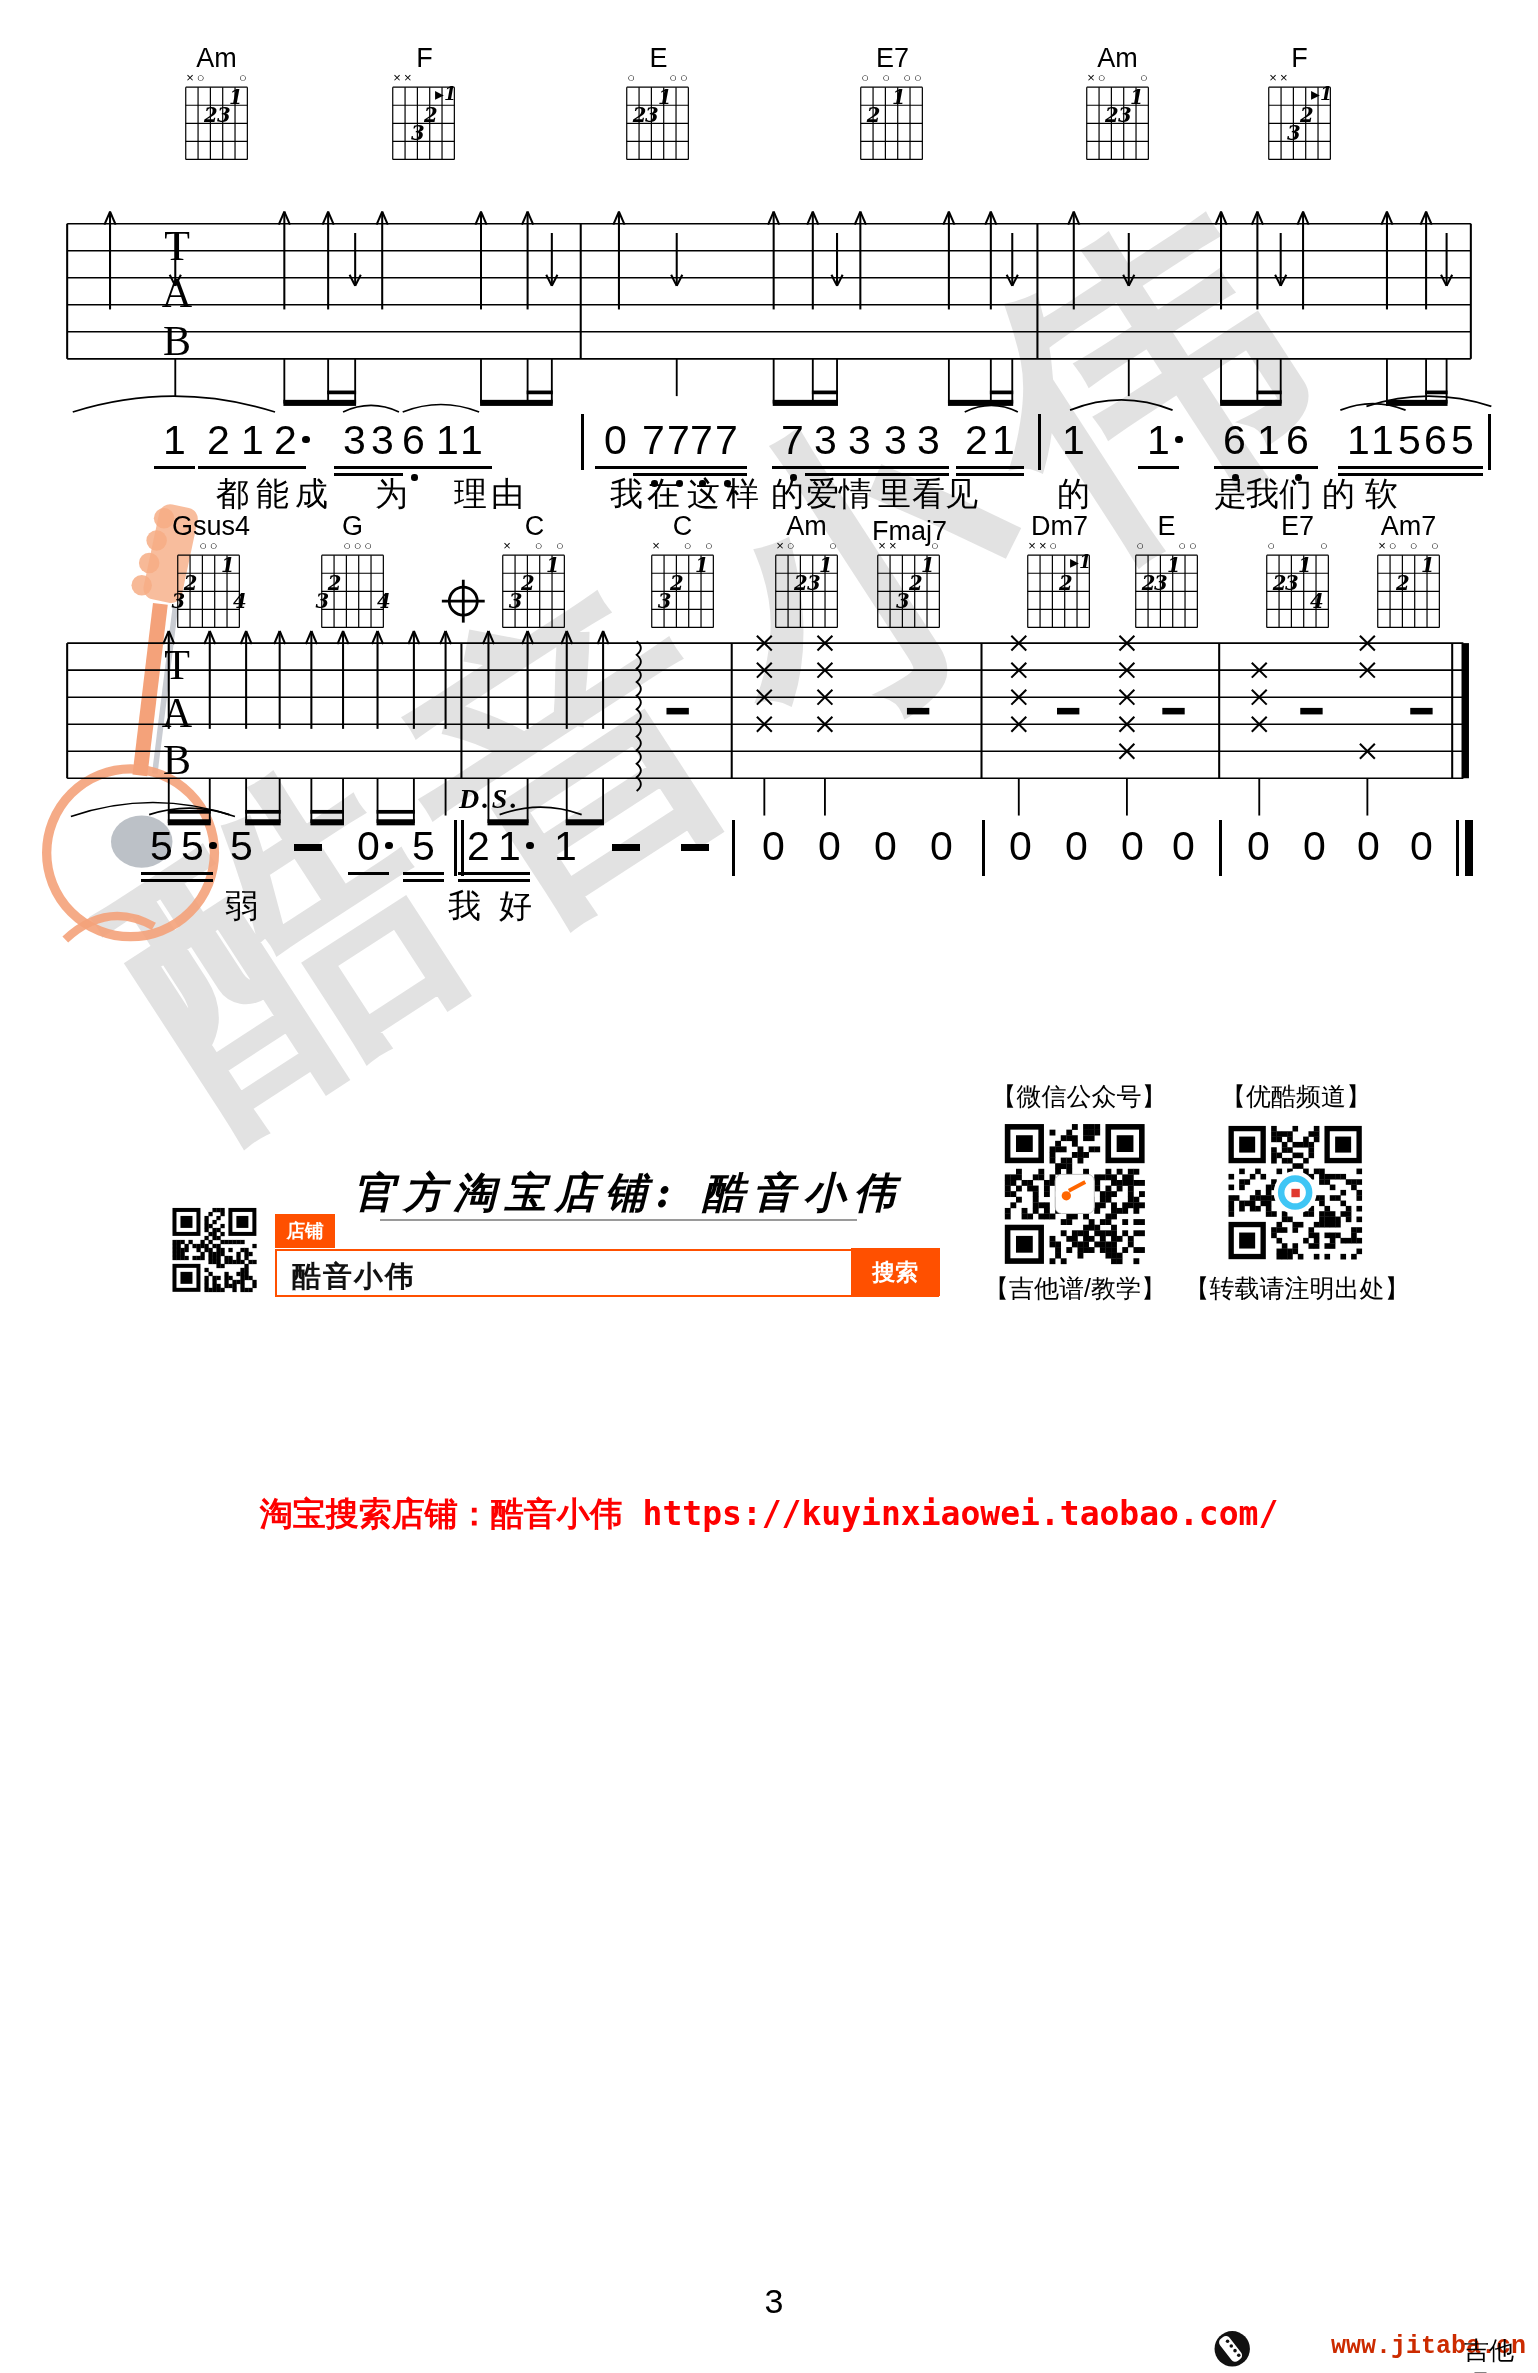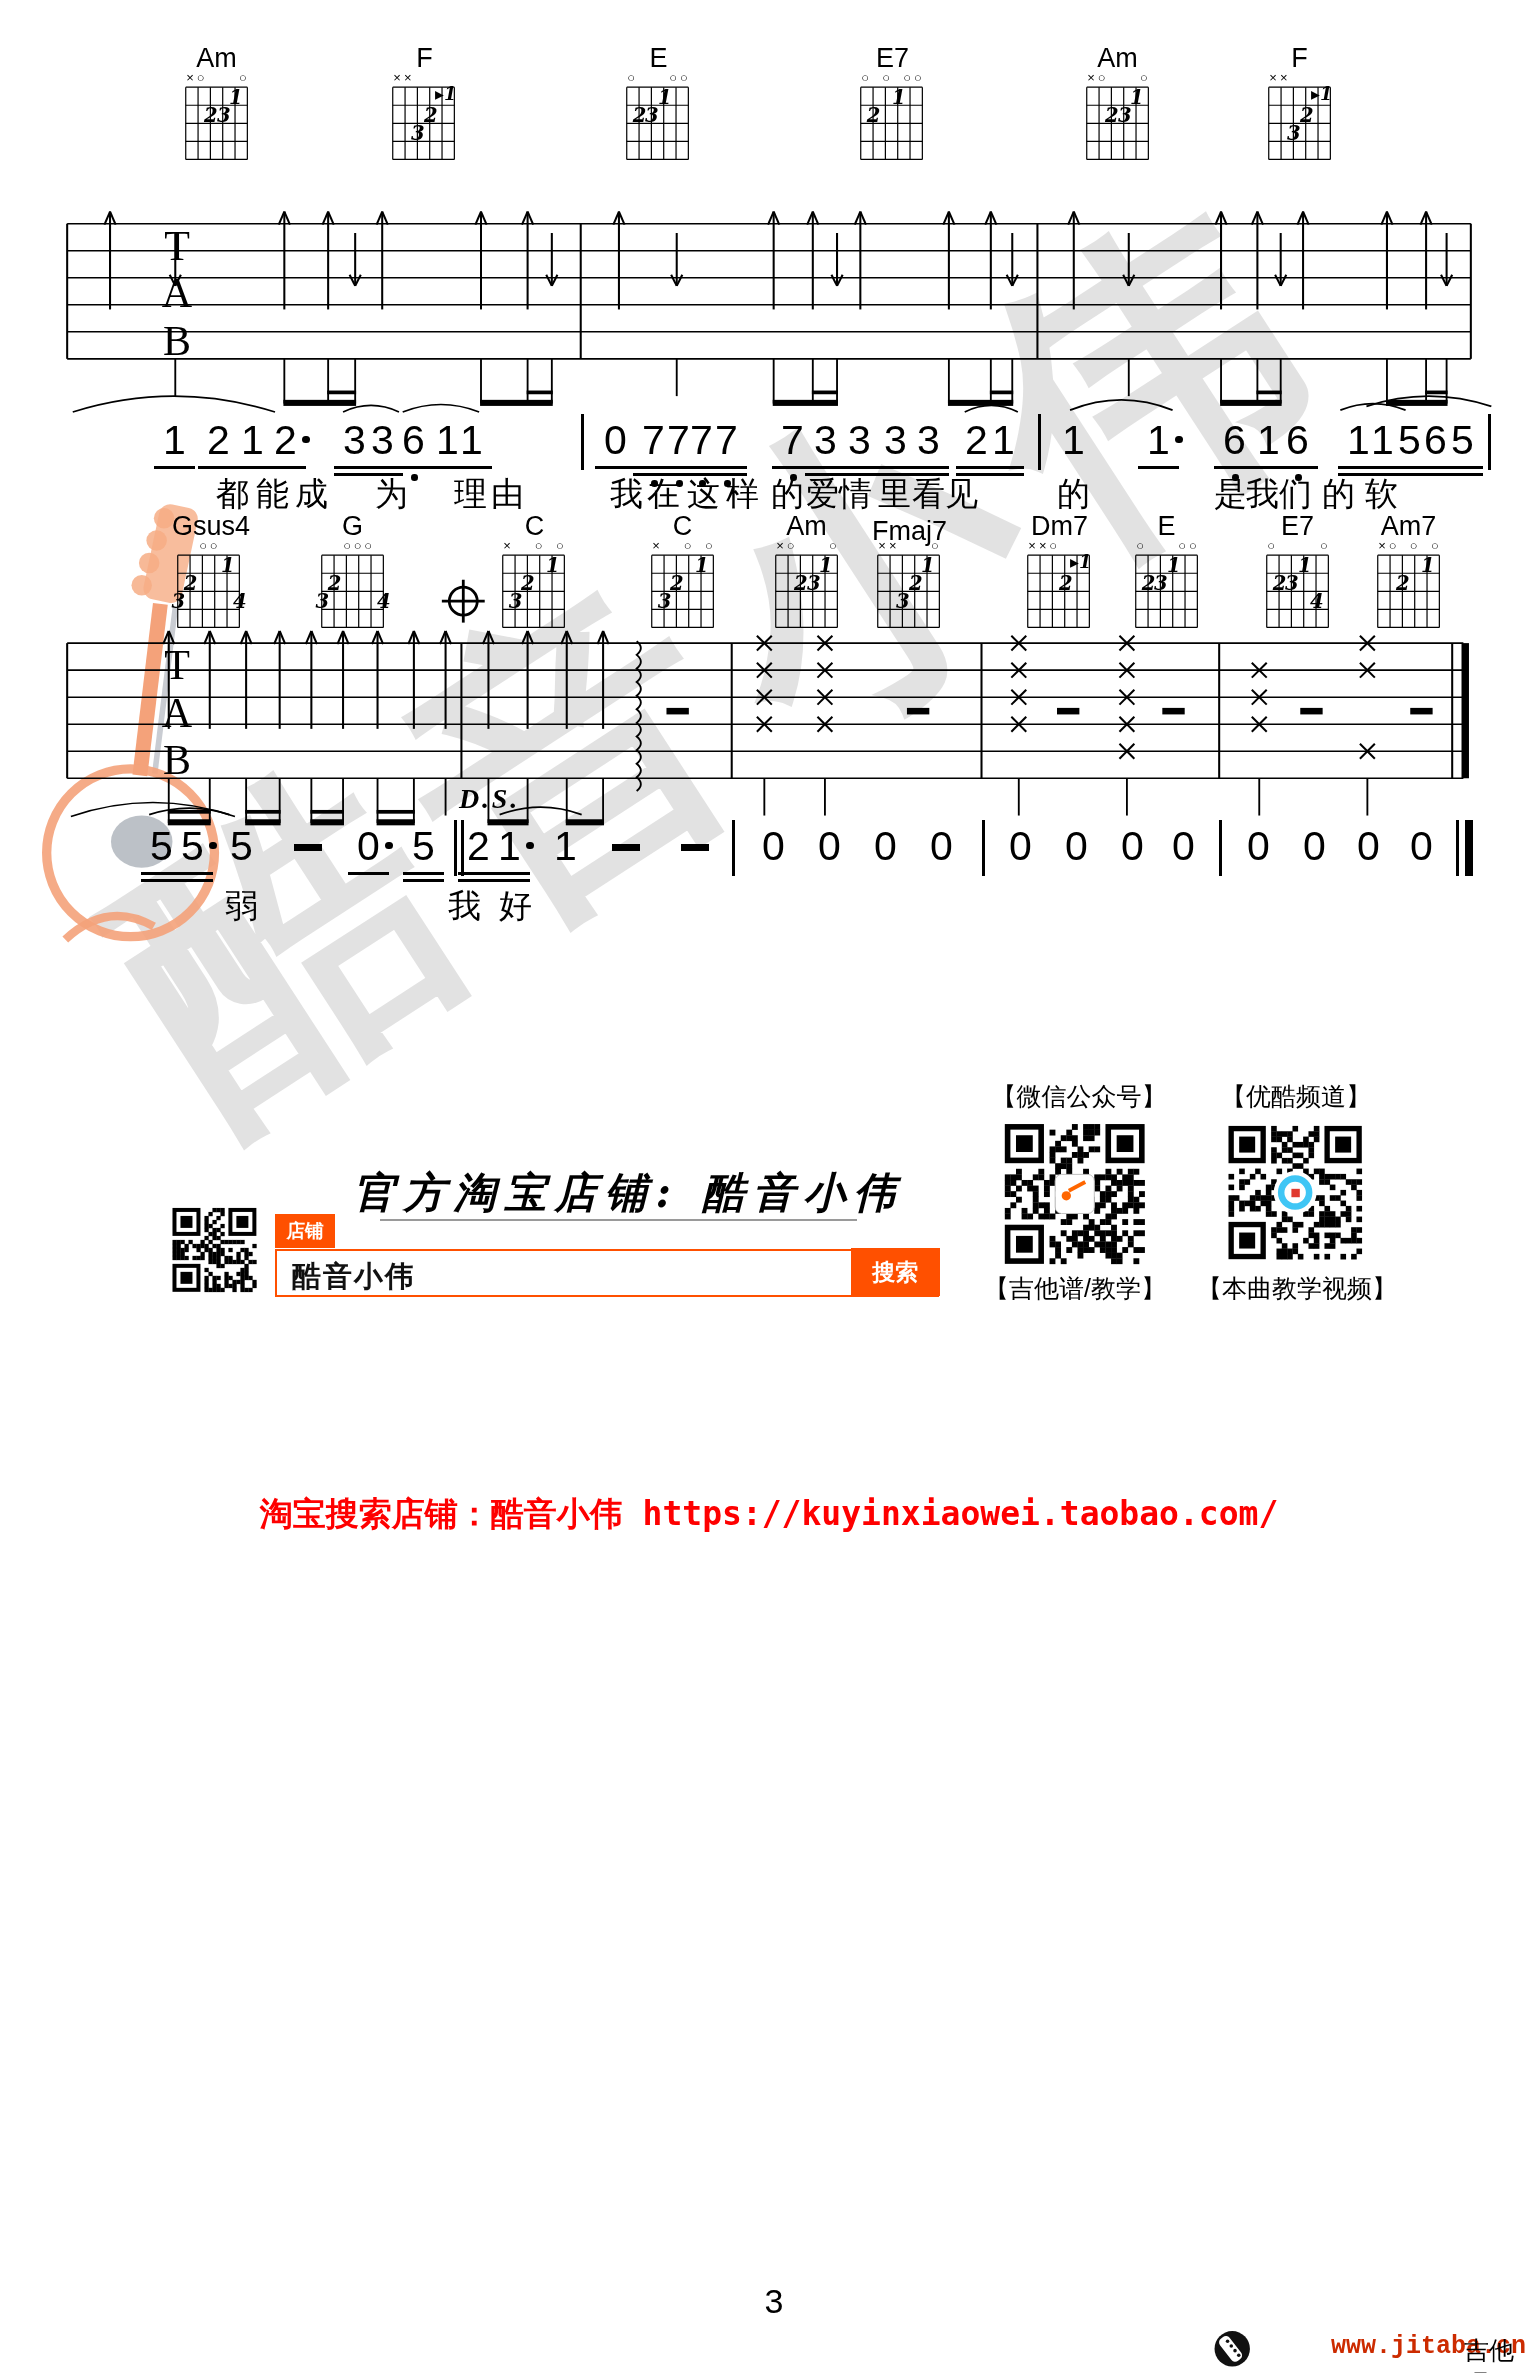--- a/index.html
+++ b/index.html
@@ -1352,21 +1352,21 @@
   <div class="promo-title">官方淘宝店铺: 酷音小伟</div>
   <div class="promo-underline"></div>
   <div class="shop-tab accent-bg" style="background: rgb(255, 80, 0);">店铺</div>
   <div class="search-bar">
     <span class="search-text">酷音小伟</span>
     <span class="search-btn accent-bg" style="background: rgb(255, 80, 0);">搜索</span>
   </div>
   <div class="qrlabel" style="left:958px;top:1080px;">【微信公众号】</div>
   <div class="qrlabel" style="left:1175px;top:1080px;">【优酷频道】</div>
   <div class="qrlabel" style="left:954px;top:1272px;">【吉他谱/教学】</div>
-  <div class="qrlabel" style="left:1176px;top:1272px;">【本曲教学视频】</div>
+  <div class="qrlabel" style="left:1176px;top:1272px;">【转载请注明出处】</div>
 
   <div class="red-line" style="color: rgb(254, 0, 0);">淘宝搜索店铺：酷音小伟 https://kuyinxiaowei.taobao.com/</div>
   <div class="pagenum">3</div>
 
   <div class="credit" style="left:1260px;margin-top:46px;">上传自</div>
   <div class="credit credit-site" style="left: 1331px; top: 2332px; color: rgb(204, 43, 0);">www.jitaba.cn</div>
   <div class="credit" style="left:1464px;font-size:25px;">吉他吧</div>
 </div>
 
 

